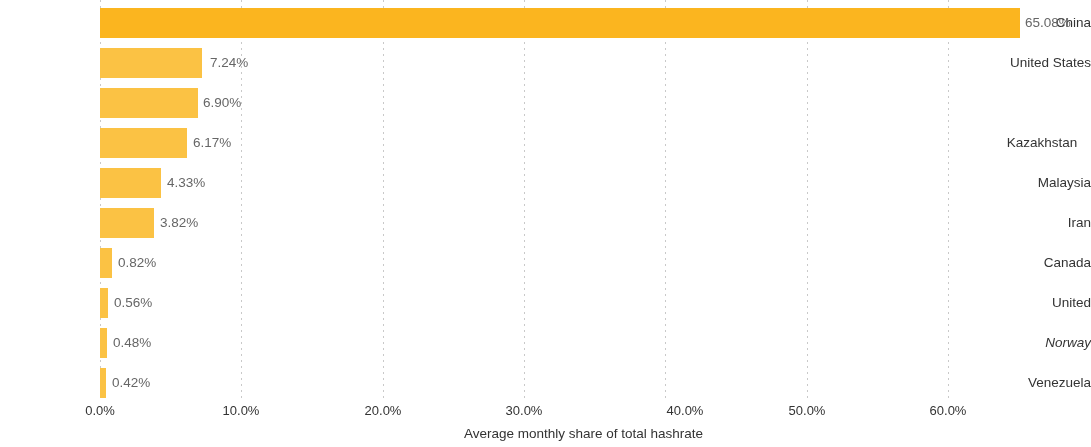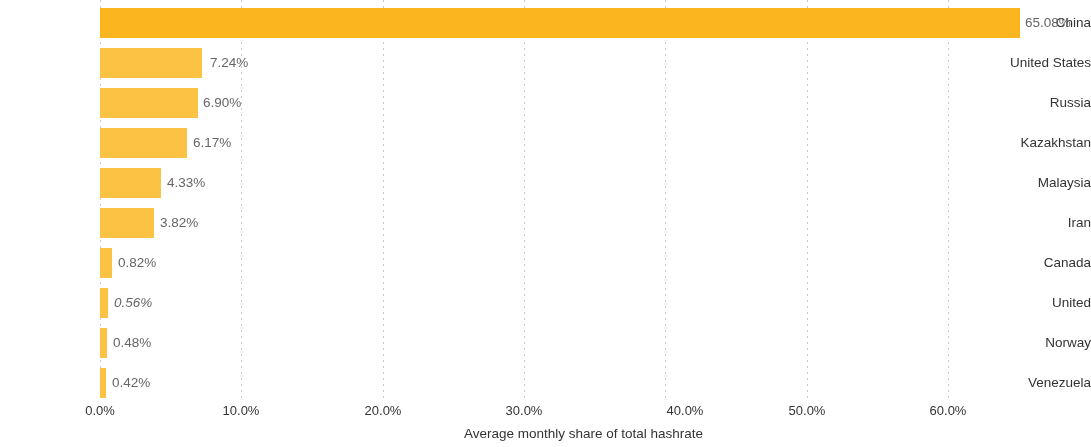--- a/index.html
+++ b/index.html
@@ -128,27 +128,26 @@
     <div class="value-label" style="left:1025px;">65.08%</div>
   </div>
 
   <div class="row" style="top:43px;">
     <div class="cat-label" style="width:98px;">United States</div>
     <div class="bar" style="left:100px; width:102.3px;"></div>
     <div class="value-label" style="left:210px;">7.24%</div>
   </div>
 
   <div class="row" style="top:83px;">
-    <div class="cat-label" style="width:98px;">Russia</div>
     <div class="bar" style="left:100px; width:97.5px;"></div>
     <div class="value-label" style="left:203px;">6.90%</div>
   </div>
 
   <div class="row" style="top:123px;">
-    <div class="cat-label" style="width:98px;">Kazakhstan</div>
+    <div class="cat-label" style="width:98px;text-align:center;">Kazakhstan</div>
     <div class="bar" style="left:100px; width:87.2px;"></div>
     <div class="value-label" style="left:193px;">6.17%</div>
   </div>
 
   <div class="row" style="top:163px;">
     <div class="cat-label" style="width:98px;text-align:right;">Malaysia</div>
     <div class="bar" style="left:100px; width:61.2px;"></div>
     <div class="value-label" style="left:167px;">4.33%</div>
   </div>
 
@@ -160,25 +159,25 @@
 
   <div class="row" style="top:243px;">
     <div class="cat-label" style="width:98px;">Canada</div>
     <div class="bar" style="left:100px; width:11.6px;"></div>
     <div class="value-label" style="left:118px;">0.82%</div>
   </div>
 
   <div class="row" style="top:283px;">
     <div class="cat-label" style="width:98px;">United</div>
     <div class="bar" style="left:100px; width:7.9px;"></div>
-    <div class="value-label" style="left:114px;font-style:italic;">0.56%</div>
+    <div class="value-label" style="left:114px;">0.56%</div>
   </div>
 
   <div class="row" style="top:323px;">
-    <div class="cat-label" style="width:98px;">Norway</div>
+    <div class="cat-label" style="width:98px;font-style:italic;">Norway</div>
     <div class="bar" style="left:100px; width:6.8px;"></div>
     <div class="value-label" style="left:113px;">0.48%</div>
   </div>
 
   <div class="row" style="top:363px;">
     <div class="cat-label" style="width:98px;">Venezuela</div>
     <div class="bar" style="left:100px; width:5.9px;"></div>
     <div class="value-label" style="left:112px;">0.42%</div>
   </div>
 

